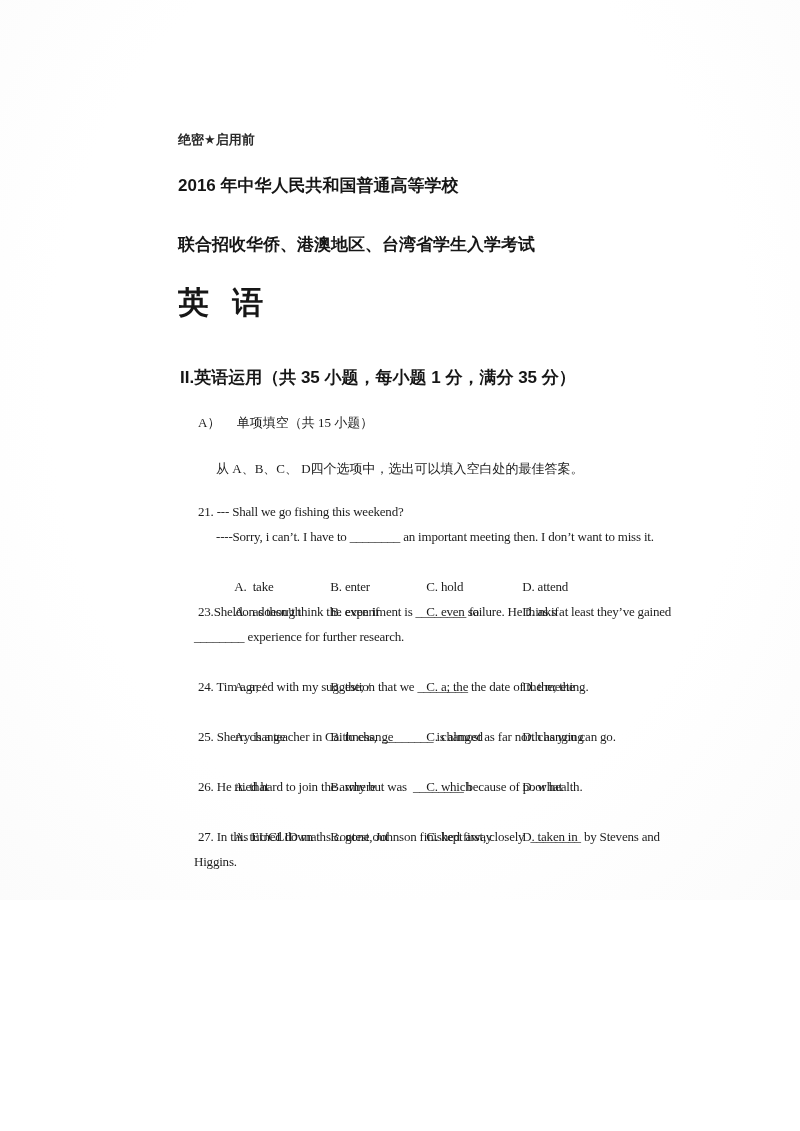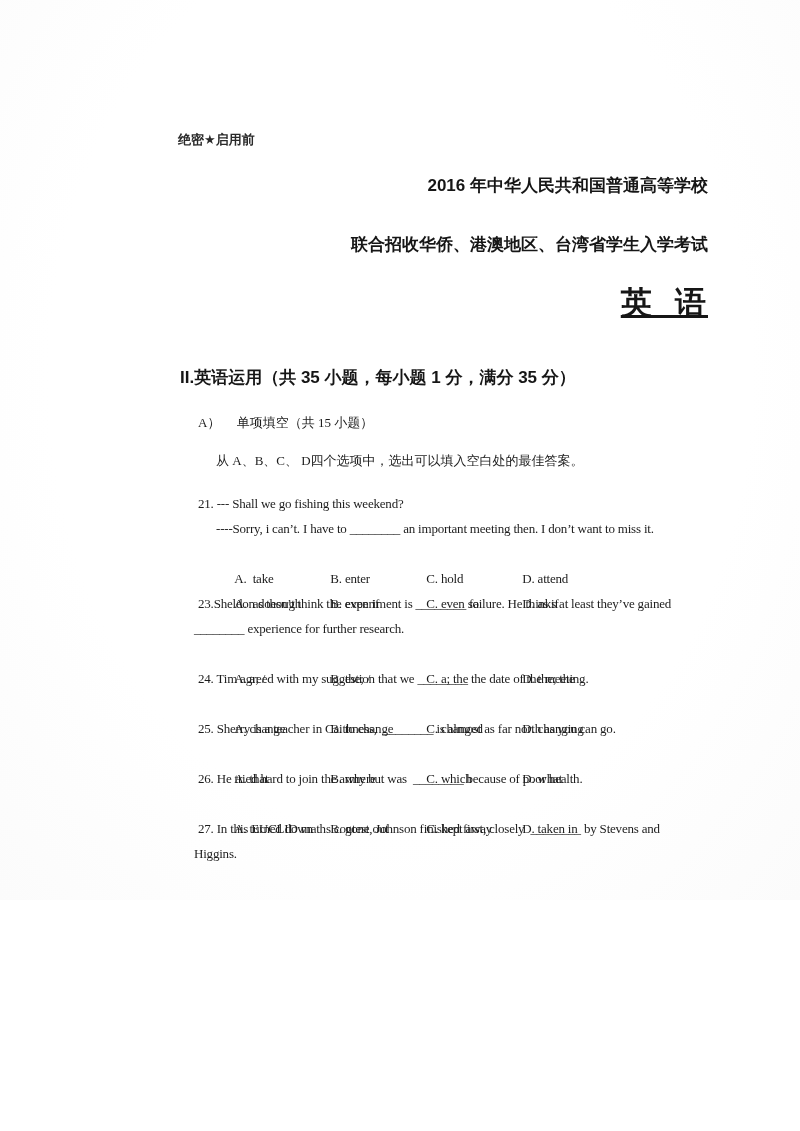--- a/index.html
+++ b/index.html
@@ -17,47 +17,47 @@
     filter: blur(0.3px);
   }
   .classification {
     position:absolute; top:131px; left:178px;
     font-family:"Liberation Sans","DejaVu Sans",sans-serif;
     font-weight:700; font-size:13px; color:#2a2a2a;
     white-space:pre;
   }
   .head-center {
     position:absolute; left:178px; width:530px;
-    text-align:right;
+    text-align:left;
     font-family:"Liberation Sans","DejaVu Sans",sans-serif;
     font-weight:700; color:#161616;
     white-space:pre;
   }
   .title1 { top:174px; font-size:17px; }
   .title2 { top:233px; font-size:17px; }
-  .subject { top:282px; font-size:31px; letter-spacing:2px;text-decoration:underline; }
+  .subject { top:282px; font-size:31px; letter-spacing:2px; }
   .section-heading {
     position:absolute; top:366px; left:180px;
     font-family:"Liberation Sans","DejaVu Sans",sans-serif;
     font-weight:700; font-size:17px; color:#161616;
     white-space:pre;
   }
   .body-block {
     position:absolute; top:410px; left:194px; width:585px;
   }
   .line {
     height:25px; line-height:25px;
     font-size:13px; letter-spacing:-0.2px;
     white-space:pre; color:#1c1c1c;
   }
   .cn { letter-spacing:0; }
   .ind-q { padding-left:4px; }
   .ind-r { padding-left:22px; }
   .ind-o { padding-left:22px; }
-  .mt3 { margin-top:13px; }
+  .mt3 { margin-top:21px; }
   .mt2 { margin-top:18px; }
   .opt { display:inline-block; min-width:96px; }
   .opt.last { min-width:0; }
 </style>
 </head>
 <body>
 
 <div class="page">
 
   <div class="classification">绝密★启用前</div>

